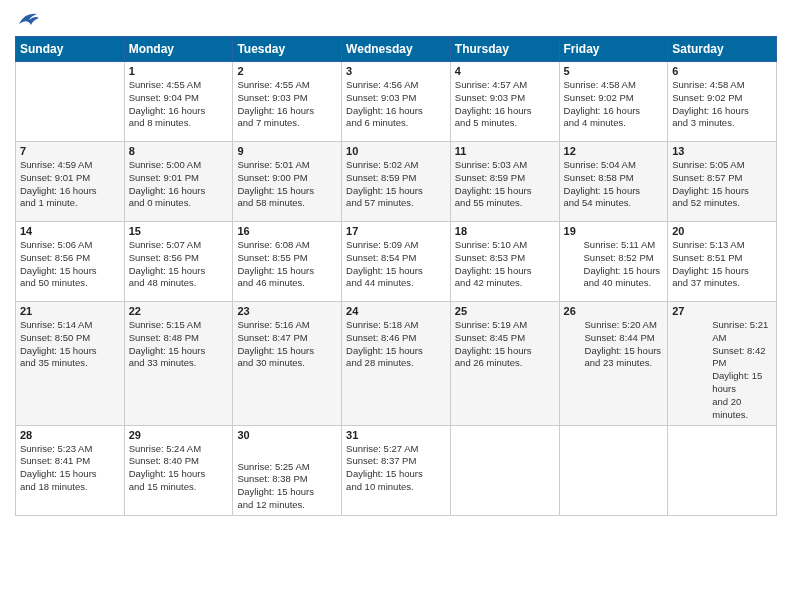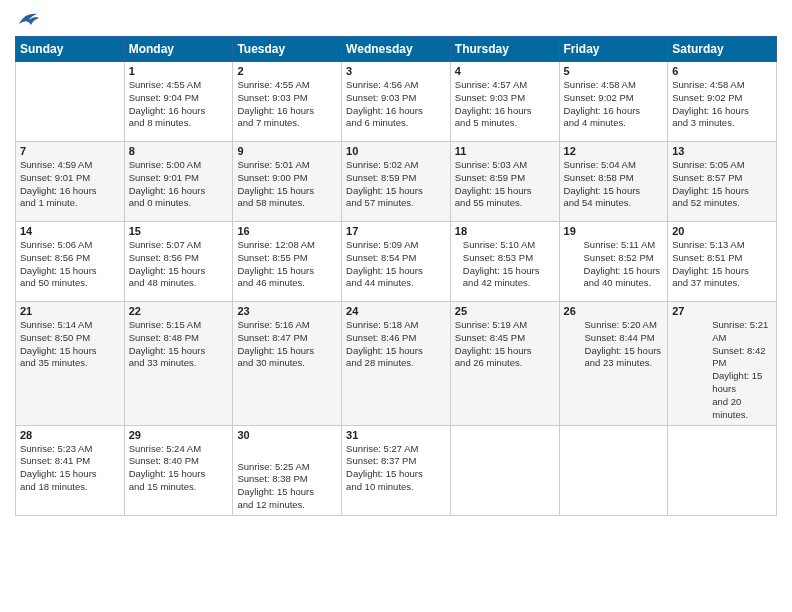--- a/index.html
+++ b/index.html
@@ -236,35 +236,35 @@
           </td>
           <td>
             <span class="day-number">15</span>
             <div class="cell-content" style="white-space: pre-wrap;">Sunrise: 5:07 AM
 Sunset: 8:56 PM
 Daylight: 15 hours
 and 48 minutes.</div>
           </td>
           <td>
             <span class="day-number">16</span>
-            <div class="cell-content" style="white-space: pre-wrap;">Sunrise: 12:08 AM
+            <div class="cell-content" style="white-space: pre-wrap;">Sunrise: 6:08 AM
 Sunset: 8:55 PM
 Daylight: 15 hours
 and 46 minutes.</div>
           </td>
           <td>
             <span class="day-number">17</span>
             <div class="cell-content" style="white-space: pre-wrap;">Sunrise: 5:09 AM
 Sunset: 8:54 PM
 Daylight: 15 hours
 and 44 minutes.</div>
           </td>
           <td>
             <span class="day-number">18</span>
-            <div class="cell-content" style="white-space: pre-wrap; margin-left: 8px;">Sunrise: 5:10 AM
+            <div class="cell-content" style="white-space: pre-wrap;">Sunrise: 5:10 AM
 Sunset: 8:53 PM
 Daylight: 15 hours
 and 42 minutes.</div>
           </td>
           <td>
             <span class="day-number">19</span>
             <div class="cell-content" style="white-space: pre-wrap; margin-left: 20px;">Sunrise: 5:11 AM
 Sunset: 8:52 PM
 Daylight: 15 hours
 and 40 minutes.</div>

